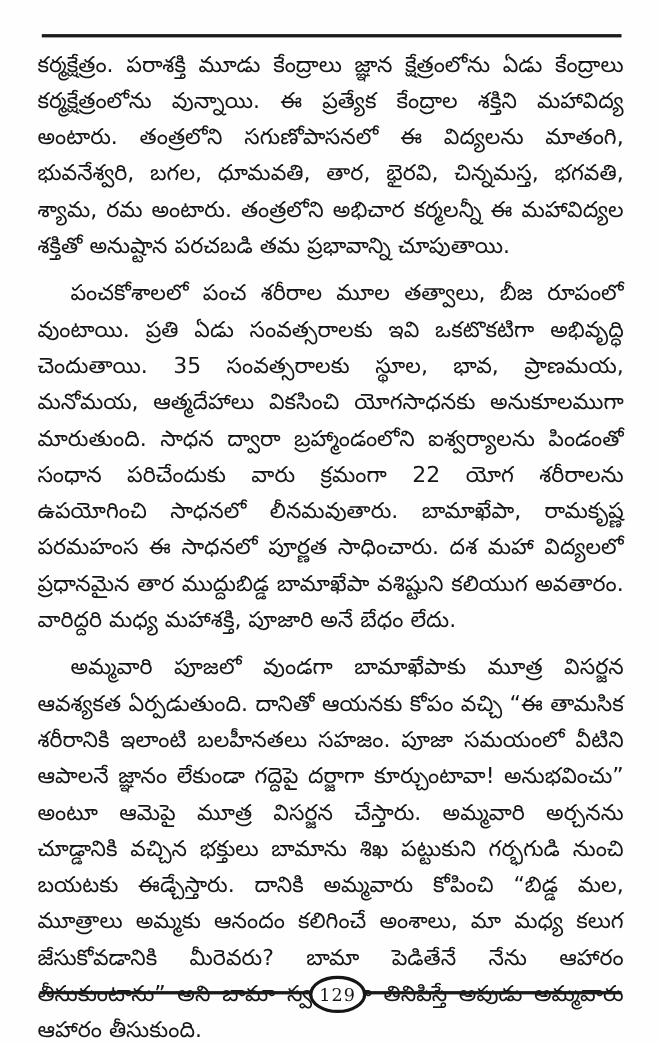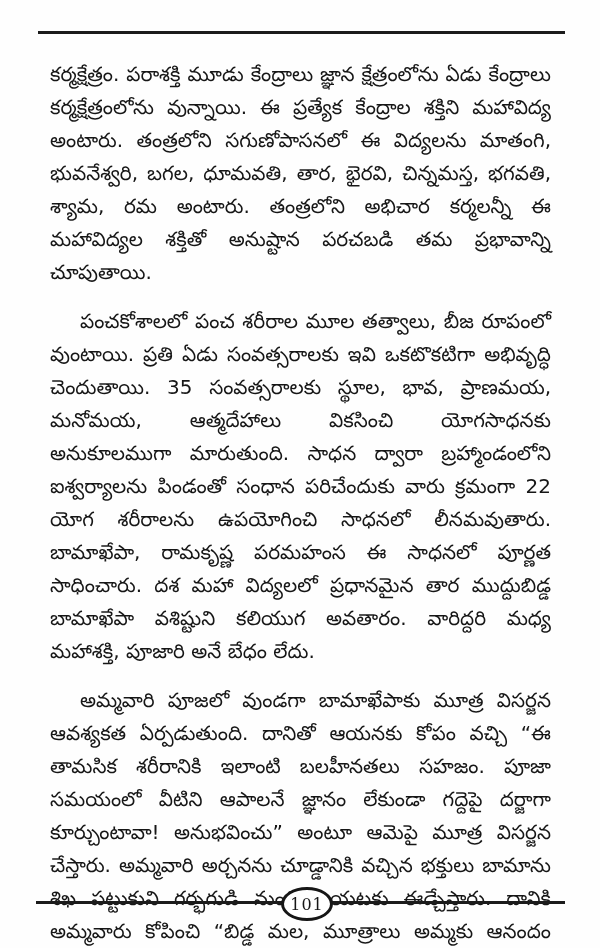--- a/index.html
+++ b/index.html
@@ -28,21 +28,21 @@
     position: absolute;
     top: 42px;
     left: 34px;
     width: 533px;
     font-size: 20px;
     line-height: 33px;
     text-align: justify;
     text-justify: inter-word;
   }
   .content p {
-    margin: 16px;
+    margin: 0;
     padding: 0;
   }
   .content p + p {
     margin-top: 10px;
   }
   .content p.indented {
     text-indent: 30px;
   }
   .footer-rule {
     position: absolute;
@@ -78,16 +78,16 @@
 
   <div class="content">
     <p>కర్మక్షేత్రం. పరాశక్తి మూడు కేంద్రాలు జ్ఞాన క్షేత్రంలోను ఏడు కేంద్రాలు కర్మక్షేత్రంలోను వున్నాయి. ఈ ప్రత్యేక కేంద్రాల శక్తిని మహావిద్య అంటారు. తంత్రలోని సగుణోపాసనలో ఈ విద్యలను మాతంగి, భువనేశ్వరి, బగల, ధూమవతి, తార, భైరవి, చిన్నమస్త, భగవతి, శ్యామ, రమ అంటారు. తంత్రలోని అభిచార కర్మలన్నీ ఈ మహావిద్యల శక్తితో అనుష్టాన పరచబడి తమ ప్రభావాన్ని చూపుతాయి.</p>
     <p class="indented">పంచకోశాలలో పంచ శరీరాల మూల తత్వాలు, బీజ రూపంలో వుంటాయి. ప్రతి ఏడు సంవత్సరాలకు ఇవి ఒకటొకటిగా అభివృద్ధి చెందుతాయి. 35 సంవత్సరాలకు స్థూల, భావ, ప్రాణమయ, మనోమయ, ఆత్మదేహాలు వికసించి యోగసాధనకు అనుకూలముగా మారుతుంది. సాధన ద్వారా బ్రహ్మాండంలోని ఐశ్వర్యాలను పిండంతో సంధాన పరిచేందుకు వారు క్రమంగా 22 యోగ శరీరాలను ఉపయోగించి సాధనలో లీనమవుతారు. బామాఖేపా, రామకృష్ణ పరమహంస ఈ సాధనలో పూర్ణత సాధించారు. దశ మహా విద్యలలో ప్రధానమైన తార ముద్దుబిడ్డ బామాఖేపా వశిష్టుని కలియుగ అవతారం. వారిద్దరి మధ్య మహాశక్తి, పూజారి అనే బేధం లేదు.</p>
     <p class="indented">అమ్మవారి పూజలో వుండగా బామాఖేపాకు మూత్ర విసర్జన ఆవశ్యకత ఏర్పడుతుంది. దానితో ఆయనకు కోపం వచ్చి “ఈ తామసిక శరీరానికి ఇలాంటి బలహీనతలు సహజం. పూజా సమయంలో వీటిని ఆపాలనే జ్ఞానం లేకుండా గద్దెపై దర్జాగా కూర్చుంటావా! అనుభవించు” అంటూ ఆమెపై మూత్ర విసర్జన చేస్తారు. అమ్మవారి అర్చనను చూడ్డానికి వచ్చిన భక్తులు బామాను శిఖ పట్టుకుని గర్భగుడి నుంచి బయటకు ఈడ్చేస్తారు. దానికి అమ్మవారు కోపించి “బిడ్డ మల, మూత్రాలు అమ్మకు ఆనందం కలిగించే అంశాలు, మా మధ్య కలుగ జేసుకోవడానికి మీరెవరు? బామా పెడితేనే నేను ఆహారం తీసుకుంటాను” అని బామా స్వయంగా తినిపిస్తే అపుడు అమ్మవారు ఆహారం తీసుకుంది.</p>
   </div>
 
   <div class="footer-rule"></div>
 
   <div class="page-number-badge">
-    <span>101</span>
+    <span>129</span>
   </div>
 
 </div>
 
 </body></html>

